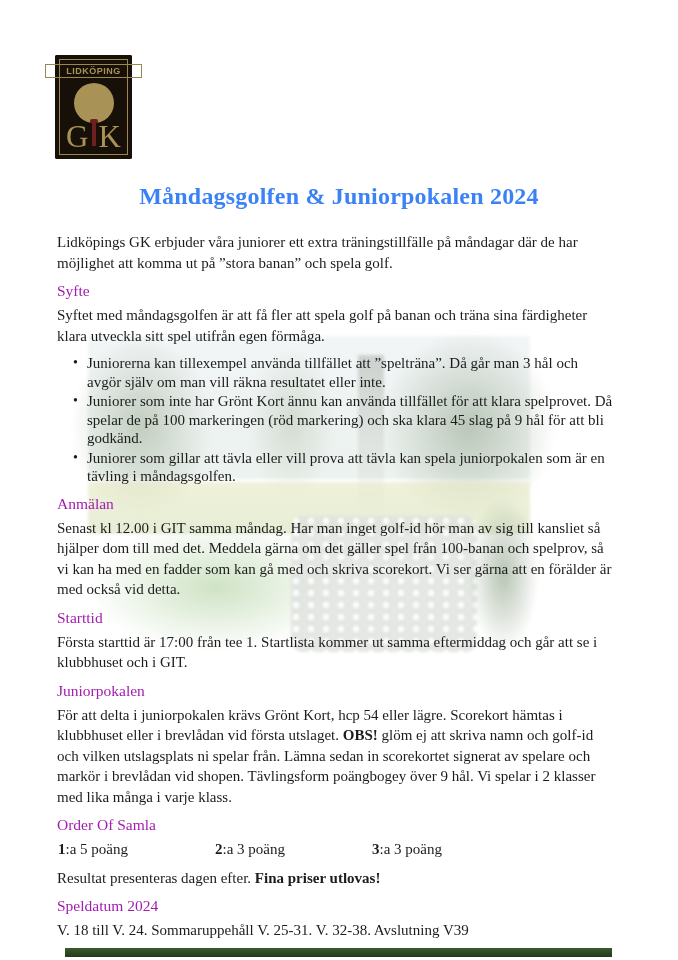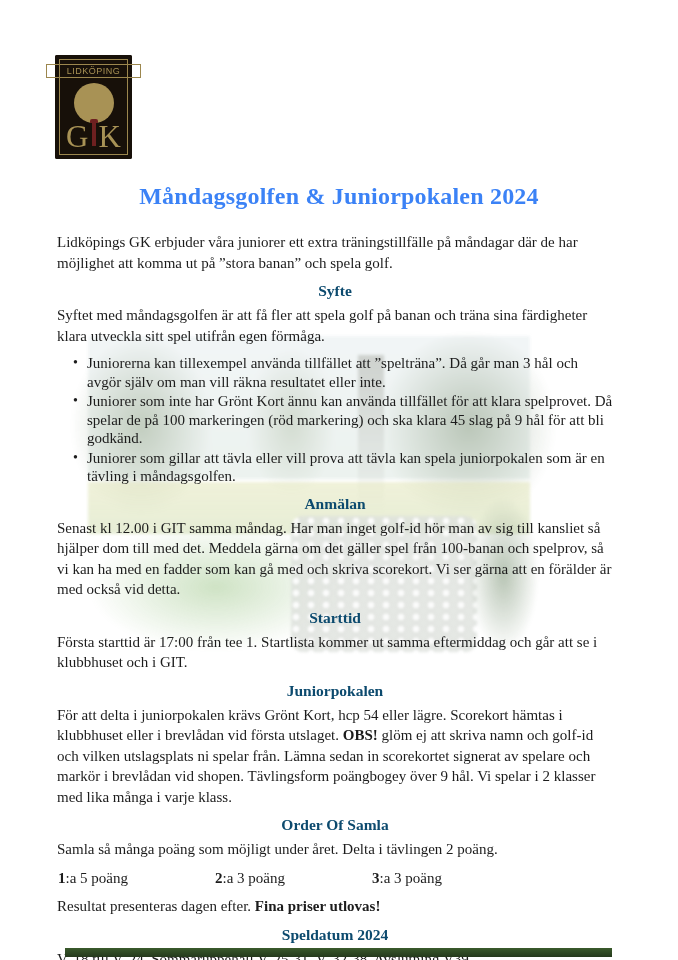--- a/index.html
+++ b/index.html
@@ -21,21 +21,21 @@
   .logo-inner{
     position:absolute;inset:4px;
     border:1px solid #9c874e;
     display:flex;flex-direction:column;align-items:center;
   }
   .logo-club{
     margin-top:4px;
     border:1px solid #9c874e;
     padding:1px 20px;
     font-family:"Liberation Sans","DejaVu Sans",sans-serif;
-    font-weight:normal;font-size:9px;letter-spacing:0.5px;
+    font-weight:bold;font-size:9px;letter-spacing:0.5px;
     color:#a89255;white-space:nowrap;
   }
   .logo-ball{
     margin-top:5px;
     width:40px;height:40px;border-radius:50%;
     background:#a89255;
   }
   .logo-letters{
     position:absolute;bottom:2px;left:0;right:0;
     display:flex;justify-content:center;align-items:flex-end;gap:10px;
@@ -87,21 +87,21 @@
     background:radial-gradient(closest-side,rgba(56,92,46,.65),rgba(56,92,46,0));}
 
   
   .content{
     position:absolute;left:57px;top:232px;width:556px;
     z-index:1;font-size:15px;line-height:20.5px;
   }
   .content p{margin:0 0 8px 0;}
   .content h2{
     margin:2px 0 5px 0;font-size:15.5px;line-height:19px;
-    font-weight:bold;color:#0c4a6e;text-align:center;
+    font-weight:normal;color:#a21caf;
   }
   .content ul{margin:0 0 8px 0;padding:0 0 0 30px;list-style:none;}
   .content li{position:relative;line-height:18.5px;margin:0 0 1px 0;}
   .content li:before{
     content:"\2022";position:absolute;left:-14px;top:0;
     font-size:14px;color:#1c1c1c;
   }
   .points-row{display:flex;margin:2px 0 8px 1px;line-height:20.5px;}
   .points-row .pt{width:157px;}
   .pt b{font-weight:bold;}
@@ -161,21 +161,20 @@
     <h2>Anmälan</h2>
     <p>Senast kl 12.00 i GIT samma måndag. Har man inget golf-id hör man av sig till kansliet så hjälper dom till med det. Meddela gärna om det gäller spel från 100-banan och spelprov, så vi kan ha med en fadder som kan gå med och skriva scorekort. Vi ser gärna att en förälder är med också vid detta.</p>
 
     <h2>Starttid</h2>
     <p>Första starttid är 17:00 från tee 1. Startlista kommer ut samma eftermiddag och går att se i klubbhuset och i GIT.</p>
 
     <h2>Juniorpokalen</h2>
     <p><span>För att delta i juniorpokalen krävs Grönt Kort, hcp 54 eller lägre. Scorekort hämtas i klubbhuset eller i brevlådan vid första utslaget. </span><span class="bold">OBS!</span><span> glöm ej att skriva namn och golf-id och vilken utslagsplats ni spelar från. Lämna sedan in scorekortet signerat av spelare och markör i brevlådan vid shopen. Tävlingsform poängbogey över 9 hål. Vi spelar i 2 klasser med lika många i varje klass.</span></p>
 
     <h2>Order Of Samla</h2>
-    <p>Samla så många poäng som möjligt under året. Delta i tävlingen 2 poäng.</p>
 
     <div class="points-row">
       <span class="pt"><b>1</b><span>:a 5 poäng</span></span>
       <span class="pt"><b>2</b><span>:a 3 poäng</span></span>
       <span class="pt"><b>3</b><span>:a 3 poäng</span></span>
     </div>
 
     <p><span>Resultat presenteras dagen efter. </span><span class="bold">Fina priser utlovas!</span></p>
 
     <h2>Speldatum 2024</h2>

